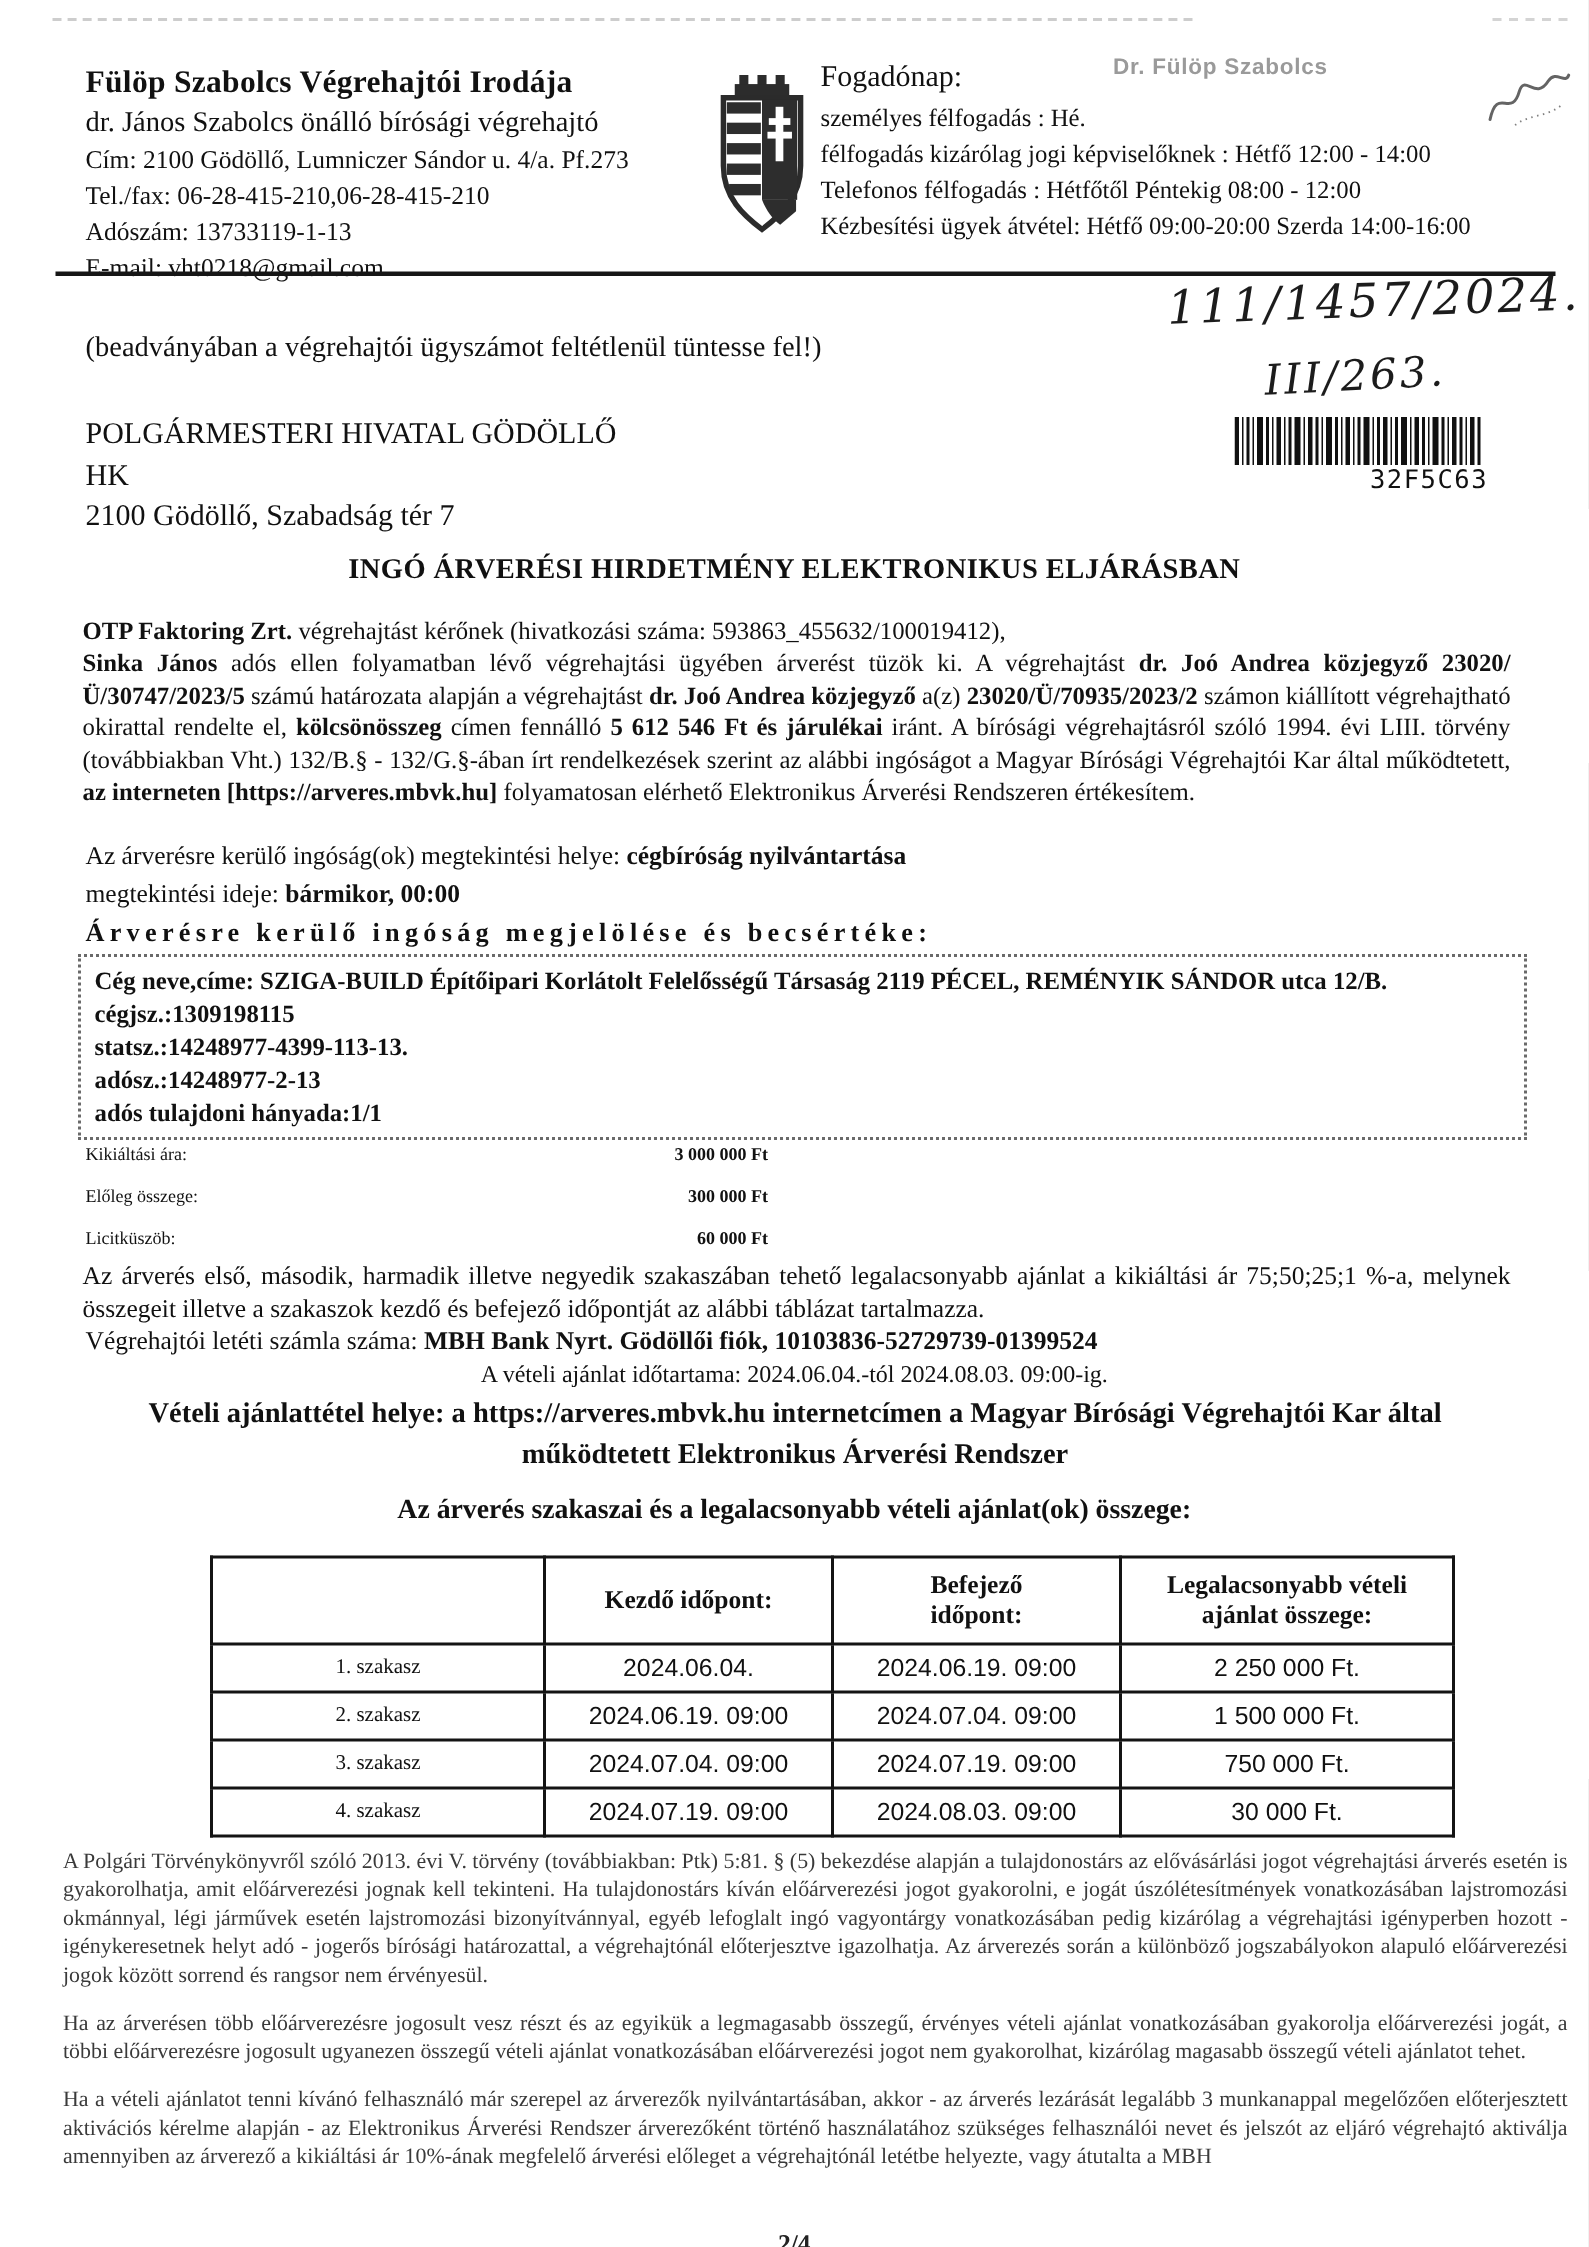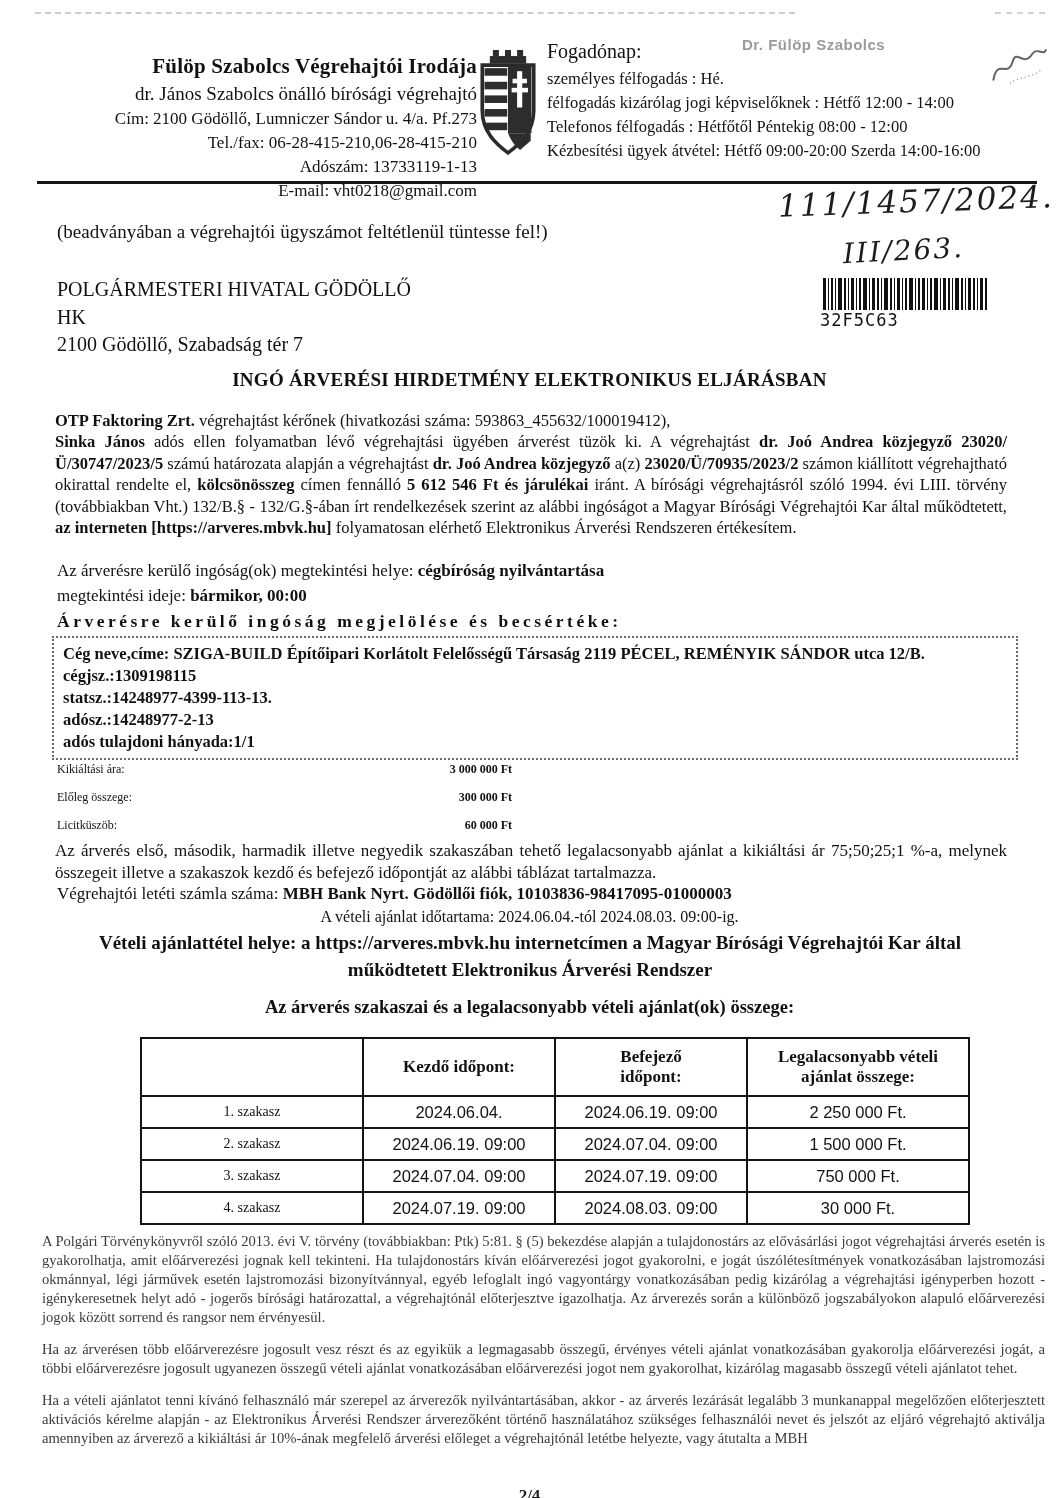--- a/index.html
+++ b/index.html
@@ -6,21 +6,21 @@
   .page{
     position:relative;width:1059px;height:1498px;background:#ffffff;
     font-family:"Liberation Serif","DejaVu Serif",serif;color:#111;
     overflow:hidden;margin:0 auto;
   }
   .abs{position:absolute;}
   
   .noise1{left:35px;top:12px;width:760px;border-top:2px dashed #b9b9b9;opacity:.7;}
   .noise2{left:995px;top:12px;width:50px;border-top:2px dashed #c2c2c2;opacity:.7;}
   
-  .lh{left:57px;top:54px;width:420px;text-align:right;}
+  .lh{left:57px;top:42px;width:420px;}
   .office-name{font-size:21px;font-weight:bold;letter-spacing:.2px;margin-bottom:4px;}
   .lh-line0{font-size:19px;margin-bottom:4px;}
   .lh-line{font-size:17px;margin-bottom:4px;}
   
   .coa{left:477px;top:50px;width:62px;height:112px;opacity:.92;}
   
   .rc{left:547px;top:40px;width:480px;}
   .rc-title{font-size:20px;margin-bottom:6px;}
   .rc-line{font-size:16.5px;margin-bottom:4px;}
   .stamp{left:742px;top:36px;font-family:"Liberation Sans",sans-serif;font-weight:bold;
@@ -32,21 +32,21 @@
   .case-no{left:57px;top:190px;font-size:21px;font-weight:bold;letter-spacing:.2px;}
   .case-note{left:57px;top:221px;font-size:19px;}
   
   .hw{font-family:"DejaVu Serif",serif;font-style:italic;color:#1c1c1c;white-space:nowrap;}
   .hw1{left:778px;top:183px;font-size:31px;transform:rotate(-2deg);letter-spacing:2px;}
   .hw2{left:843px;top:234px;font-size:28px;transform:rotate(-3deg);letter-spacing:2px;}
   
   .rcp{left:57px;top:276px;}
   .rcp-line{font-size:20px;line-height:27.5px;}
   
-  .bc{left:820px;top:278px;width:172px;text-align:left;}
+  .bc{left:820px;top:278px;width:172px;text-align:right;}
   .bc-bars{width:166px;height:32px;display:block;margin:0 auto;}
   .bc-code{font-family:"DejaVu Sans Mono",monospace;font-size:17px;margin-top:0px;letter-spacing:1px;}
   
   .doc-title{left:0;top:369px;width:1059px;text-align:center;font-size:19px;font-weight:bold;letter-spacing:.3px;}
   
   .intro{left:55px;top:393px;width:952px;font-size:16.5px;line-height:21.5px;text-align:justify;}
   
   .view1{left:57px;top:561px;font-size:17px;}
   .view2{left:57px;top:586px;font-size:17px;}
   .sec-hdr{left:57px;top:611px;font-size:17.5px;font-weight:bold;letter-spacing:3.5px;}
@@ -214,21 +214,21 @@
       <span class="price-label">Előleg összege:</span>
       <span class="price-val">300 000 Ft</span>
     </div>
     <div class="price-row">
       <span class="price-label">Licitküszöb:</span>
       <span class="price-val">60 000 Ft</span>
     </div>
   </div>
 
   <p class="abs stages-note" style="margin:0;">Az árverés első, második, harmadik illetve negyedik szakaszában tehető legalacsonyabb ajánlat a kikiáltási ár 75;50;25;1 %-a, melynek összegeit illetve a szakaszok kezdő és befejező időpontját az alábbi táblázat tartalmazza.</p>
-  <div class="abs acct"><span>Végrehajtói letéti számla száma: </span><b>MBH Bank Nyrt. Gödöllői fiók, 10103836-98417095-01000003</b></div>
+  <div class="abs acct"><span>Végrehajtói letéti számla száma: </span><b>MBH Bank Nyrt. Gödöllői fiók, 10103836-52729739-01399524</b></div>
 
   <div class="abs offer-period">A vételi ajánlat időtartama: 2024.06.04.-tól 2024.08.03. 09:00-ig.</div>
   <div class="abs offer-place">Vételi ajánlattétel helye: a https://arveres.mbvk.hu internetcímen a Magyar Bírósági Végrehajtói Kar által működtetett Elektronikus Árverési Rendszer</div>
   <div class="abs tbl-title">Az árverés szakaszai és a legalacsonyabb vételi ajánlat(ok) összege:</div>
 
   <table class="abs atbl">
     <tbody>
         <tr>
       <th class="c0"></th>
       <th class="c1">Kezdő időpont:</th>

